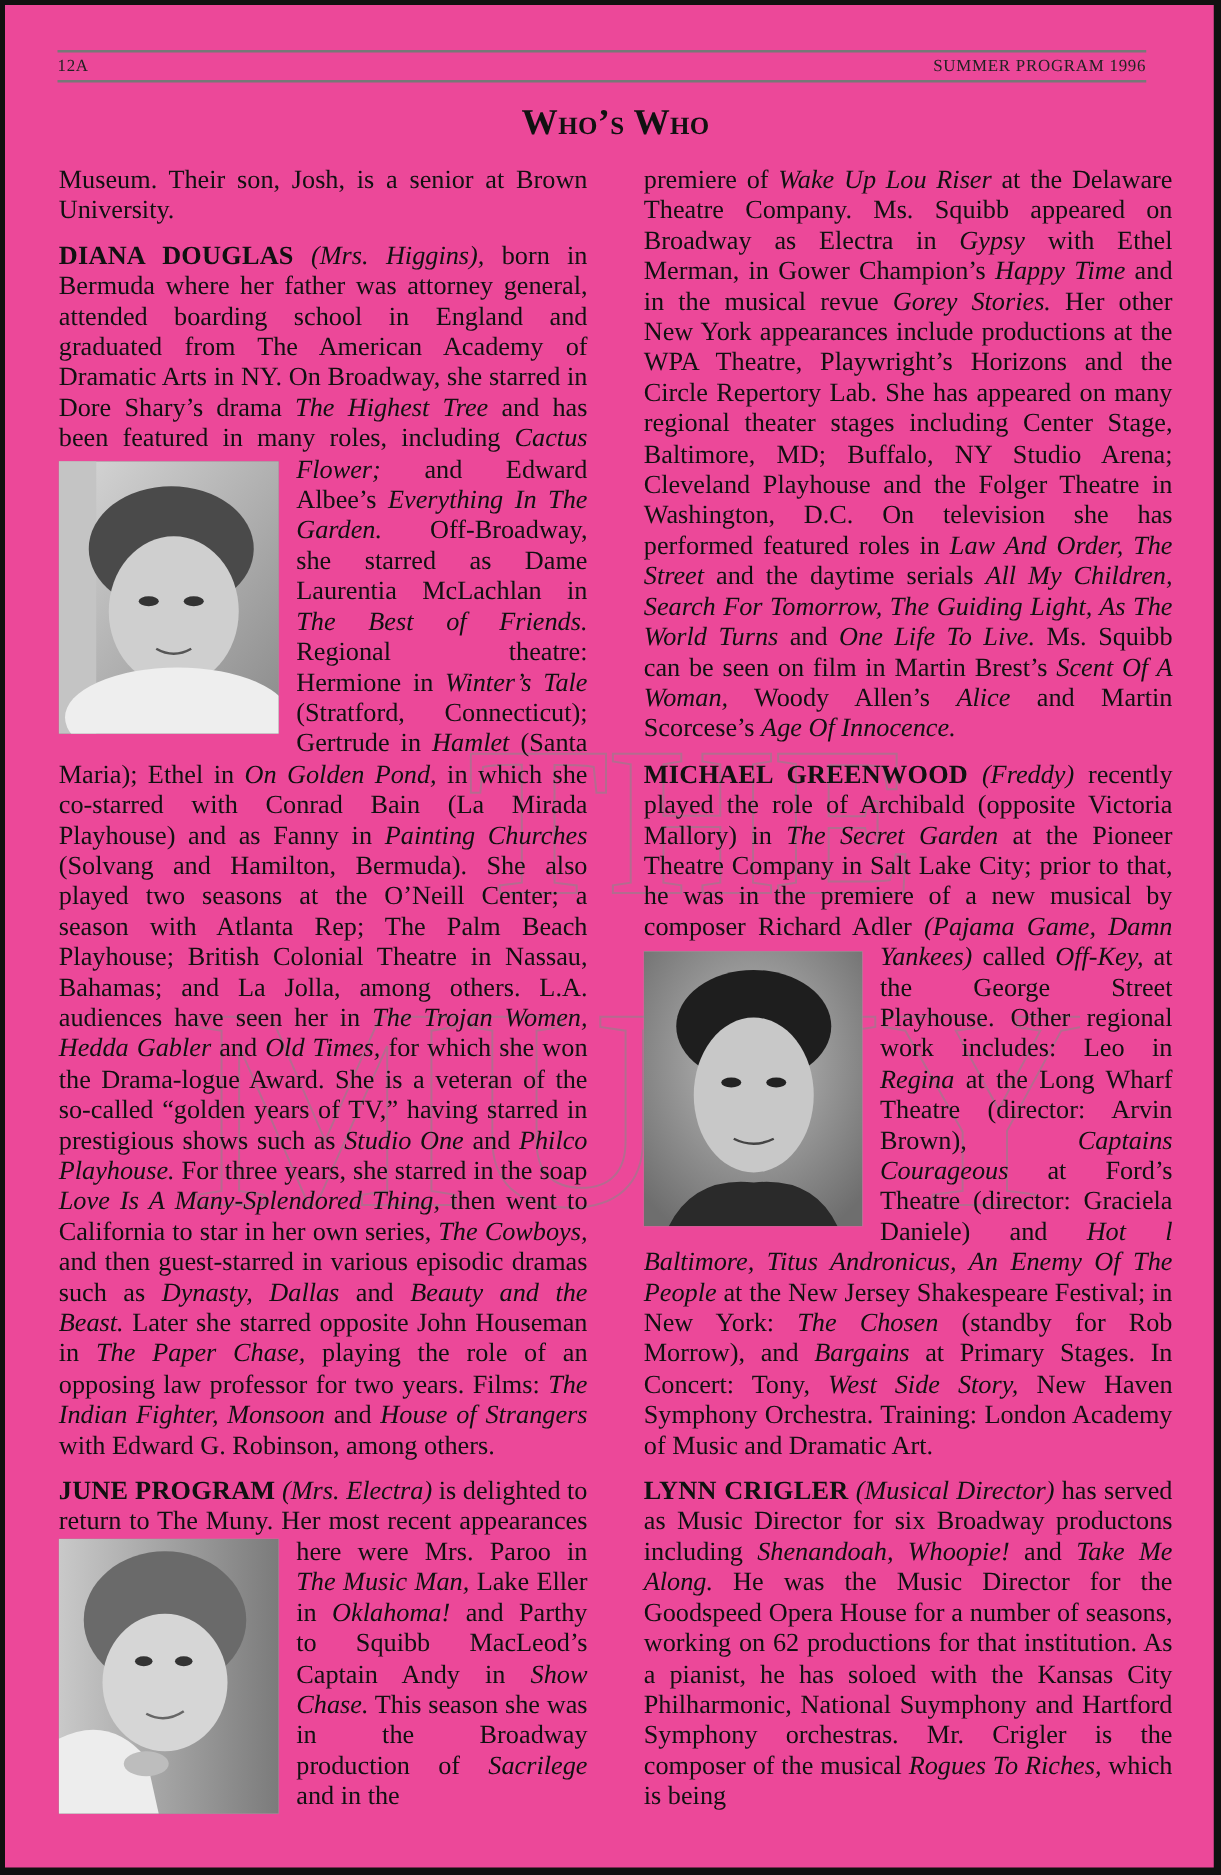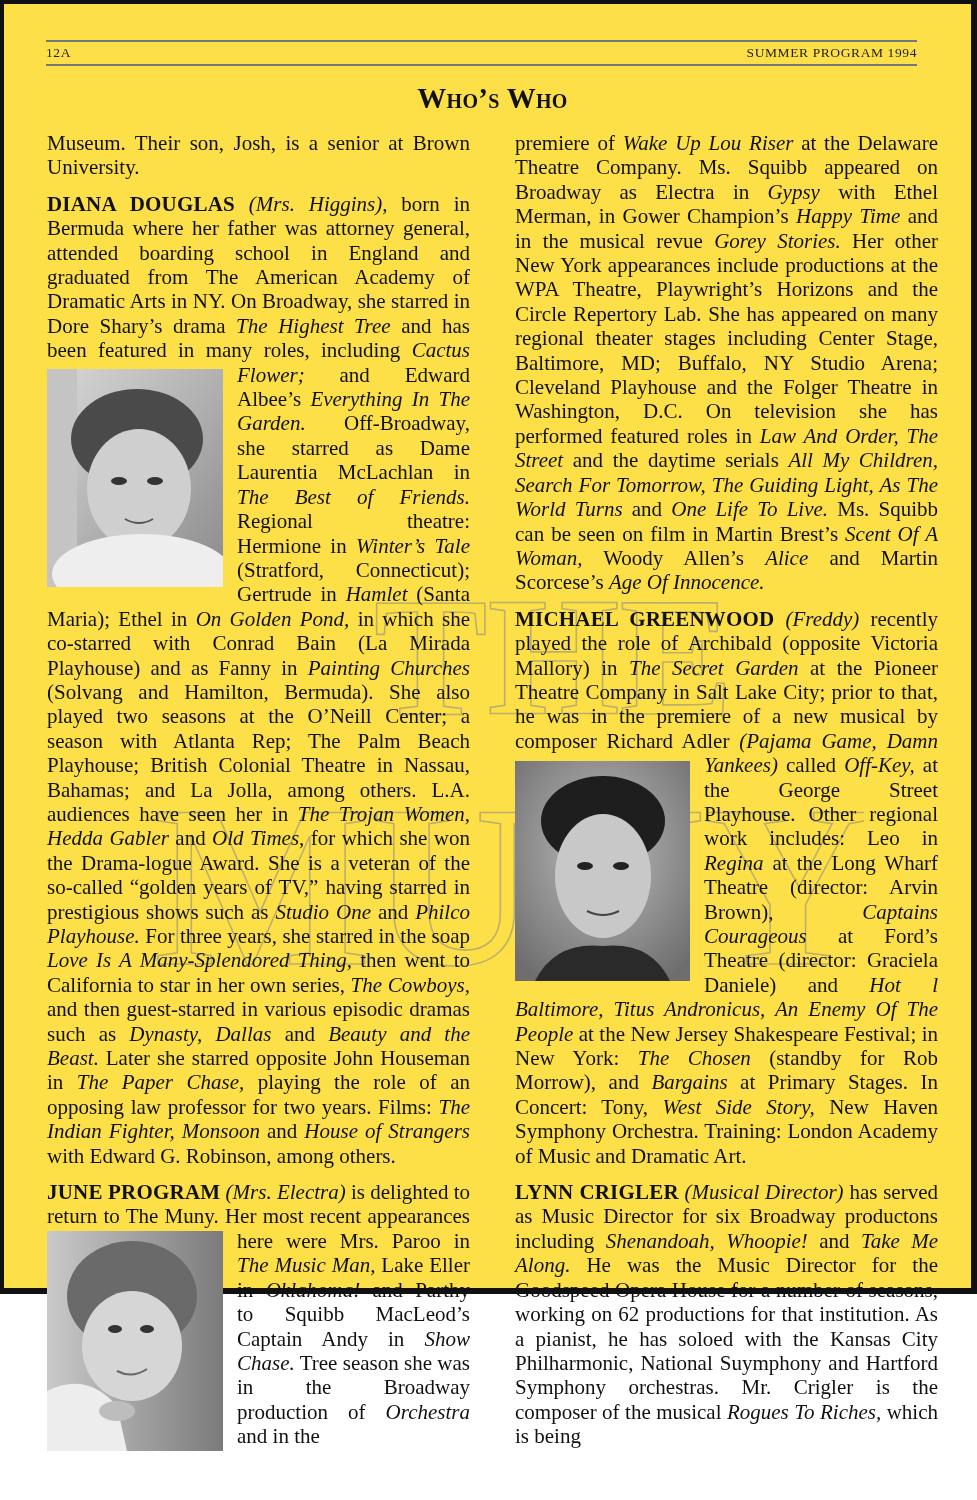--- a/index.html
+++ b/index.html
@@ -1,20 +1,20 @@
 <!DOCTYPE html>
 <html><head>
 <meta charset="utf-8">
 <style>
   html, body { margin: 0; padding: 0; background: #ffffff; }
   body { width: 977px; height: 1500px; position: relative; overflow: hidden; }
   .page-frame {
-    position: absolute; left: 0; top: 0; width: 977px; height: 1294px;
+    position: absolute; left: 0; top: 0; width: 977px; height: 1500px;
     box-sizing: border-box; border: 4px solid #111; border-right-width: 6px; border-bottom-width: 6px;
-    background: #fde047;
+    background: #ec4899;
   }
   .running-head {
     position: absolute; left: 42px; top: 36px; width: 871px; height: 22px;
     border-top: 2px solid #777; border-bottom: 2px solid #777;
     font-family: "Liberation Serif", serif; font-size: 13.5px; letter-spacing: 0.6px; color: #222;
   }
   .running-head .folio { position: absolute; left: 0; top: 3px; }
   .running-head .pubname { position: absolute; right: 0; top: 3px; }
   .page-title {
     position: absolute; left: 0; top: 78px; width: 977px; text-align: center;
@@ -47,21 +47,21 @@
     font-family: "Liberation Serif", serif; font-weight: bold; fill: none; stroke: #888; stroke-width: 1.6;
   }
 </style>
 </head>
 <body>
 
 <div class="page-frame">
 
   <div class="running-head">
     <span class="folio">12A</span>
-    <span class="pubname">SUMMER PROGRAM 1994</span>
+    <span class="pubname">SUMMER PROGRAM 1996</span>
   </div>
 
   <div class="page-title">Who’s Who</div>
 
   <svg class="watermark" viewBox="0 0 720 440">
     <text x="230" y="150" font-size="170">THE</text>
     <text x="10" y="400" font-size="230">MUNY</text>
   </svg>
 
   <div class="col col-left">
@@ -96,21 +96,21 @@
             </defs>
           <rect width="176" height="220" fill="url(#g2)"></rect>
           <ellipse cx="85" cy="65" rx="65" ry="55" fill="#6a6a6a"></ellipse>
           <ellipse cx="85" cy="115" rx="50" ry="55" fill="#d6d6d6"></ellipse>
           <ellipse cx="68" cy="98" rx="7" ry="4" fill="#333"></ellipse>
           <ellipse cx="100" cy="98" rx="7" ry="4" fill="#333"></ellipse>
           <path d="M70 140 Q85 148 100 138" stroke="#666" stroke-width="2" fill="none"></path>
           <path d="M0 160 Q40 140 70 175 L80 220 L0 220 Z" fill="#ededed"></path>
           <ellipse cx="70" cy="180" rx="18" ry="10" fill="#bdbdbd"></ellipse>
         </svg>
-        </span><i>The Music Man,</i><span> Lake Eller in </span><i>Oklahoma!</i><span> and Parthy to Squibb MacLeod’s Captain Andy in </span><i>Show Chase.</i><span> Tree season she was in the Broadway production of </span><i>Orchestra</i><span> and in the</span></p>
+        </span><i>The Music Man,</i><span> Lake Eller in </span><i>Oklahoma!</i><span> and Parthy to Squibb MacLeod’s Captain Andy in </span><i>Show Chase.</i><span> This season she was in the Broadway production of </span><i>Sacrilege</i><span> and in the</span></p>
   </div>
 
   <div class="col col-right">
     <p><span>premiere of </span><i>Wake Up Lou Riser</i><span> at the Delaware Theatre Company. Ms. Squibb appeared on Broadway as Electra in </span><i>Gypsy</i><span> with Ethel Merman, in Gower Champion’s </span><i>Happy Time</i><span> and in the musical revue </span><i>Gorey Stories.</i><span> Her other New York appearances include productions at the WPA Theatre, Playwright’s Horizons and the Circle Repertory Lab. She has appeared on many regional theater stages including Center Stage, Baltimore, MD; Buffalo, NY Studio Arena; Cleveland Playhouse and the Folger Theatre in Washington, D.C.  On television she has performed featured roles in </span><i>Law And Order, The Street</i><span> and the daytime serials </span><i>All My Children, Search For Tomorrow, The Guiding Light, As The World Turns</i><span> and </span><i>One Life To Live.</i><span>  Ms. Squibb can be seen on film in Martin Brest’s </span><i>Scent Of A Woman,</i><span> Woody Allen’s </span><i>Alice</i><span> and Martin Scorcese’s </span><i>Age Of Innocence.</i></p>
 
     <p><b class="name">MICHAEL GREENWOOD</b> <i>(Freddy)</i><span> recently played the role of Archibald (opposite Victoria Mallory) in </span><i>The Secret Garden</i><span> at the Pioneer Theatre Company in Salt Lake City; prior to that, he was in the premiere of a new musical by composer Richard Adler </span><i>(Pajama Game, Damn Yankees)</i><span> called </span><i>Off-Key,</i><span class="photo photo-greenwood" title="Portrait of Michael Greenwood">
           <svg viewBox="0 0 175 220" preserveAspectRatio="none">
           <defs>
               <radialGradient id="g3" cx="0.5" cy="0.4" r="0.7">
                 <stop offset="0" stop-color="#bdbdbd"></stop>

